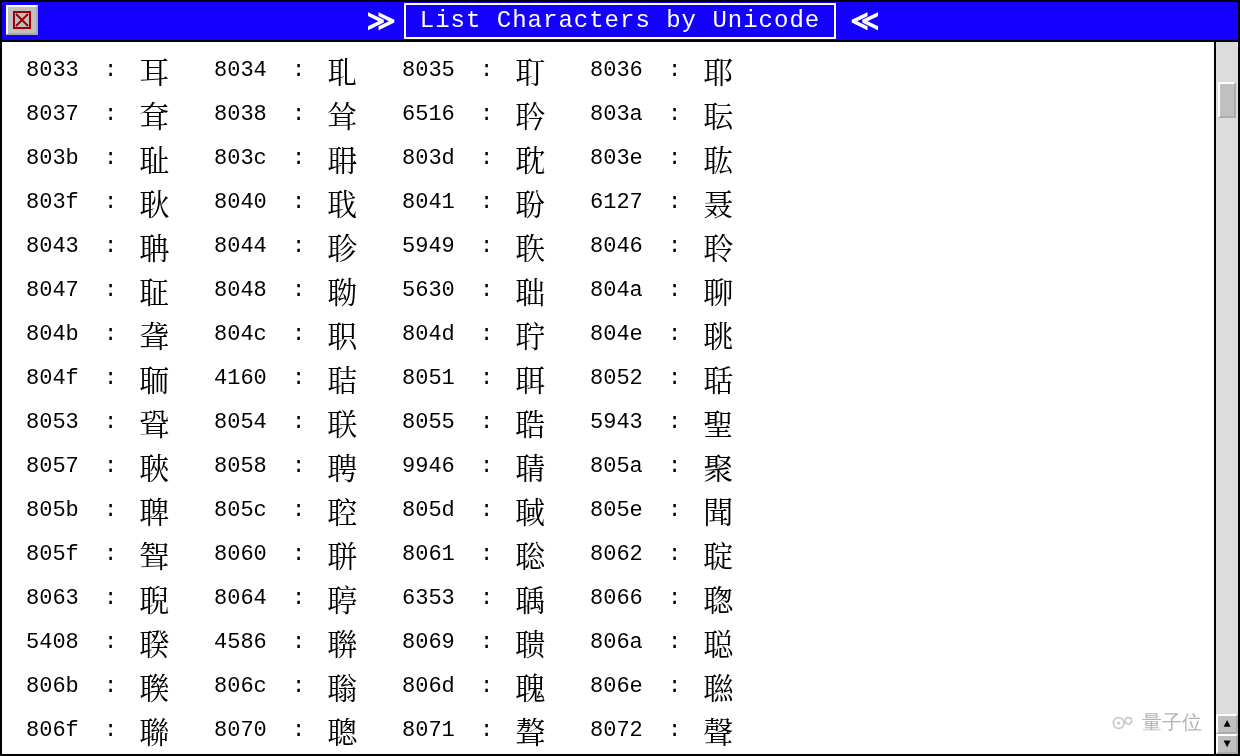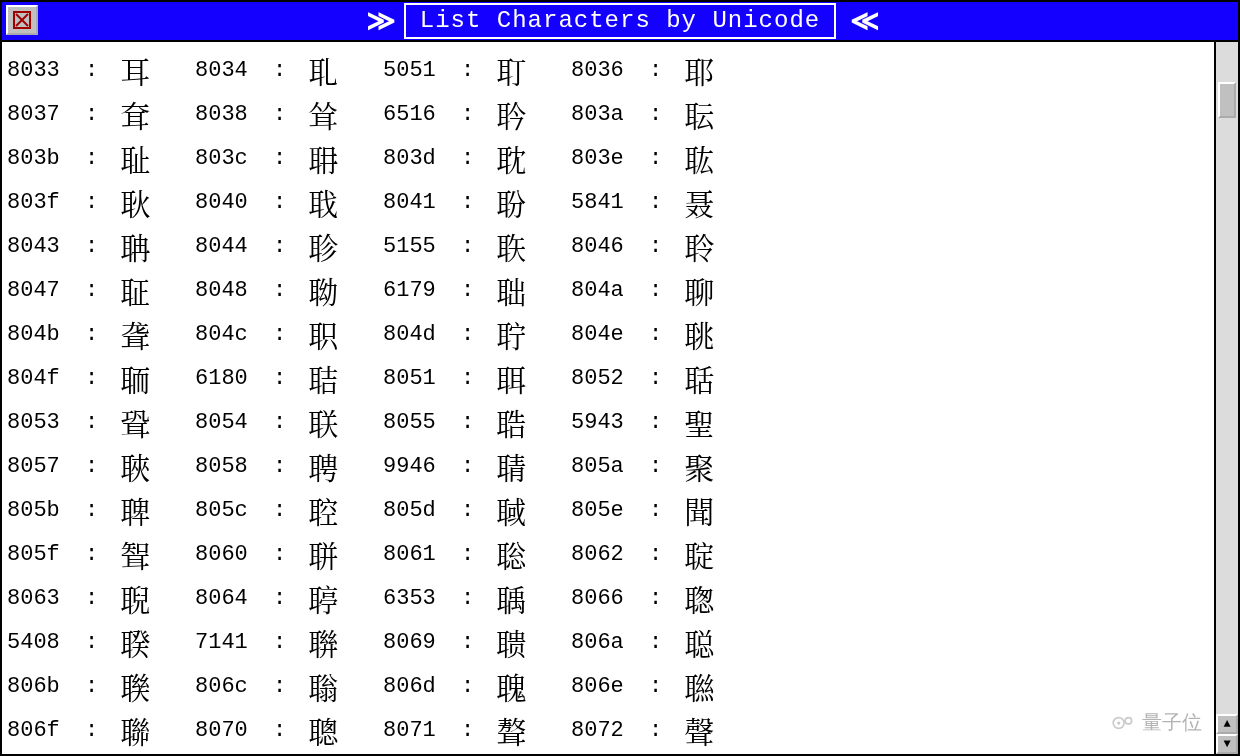--- a/index.html
+++ b/index.html
@@ -53,21 +53,21 @@
     letter-spacing: 1px;
   }
   .body {
     flex: 1;
     display: flex;
     flex-direction: row;
     overflow: hidden;
   }
   .content {
     flex: 1;
-    padding: 6px 0 0 5px;
+    padding: 6px 0 0 24px;
     overflow: hidden;
   }
   .grid {
     display: grid;
     grid-template-columns: repeat(4, 188px);
     grid-auto-rows: 44px;
     column-gap: 0;
   }
   .cell {
     display: flex;
@@ -152,21 +152,21 @@
             <span class="code">8033</span>
             <span class="colon">:</span>
             <span class="glyph">耳</span>
           </div>
           <div class="cell">
             <span class="code">8034</span>
             <span class="colon">:</span>
             <span class="glyph">耴</span>
           </div>
           <div class="cell">
-            <span class="code">5051</span>
+            <span class="code">8035</span>
             <span class="colon">:</span>
             <span class="glyph">耵</span>
           </div>
           <div class="cell">
             <span class="code">8036</span>
             <span class="colon">:</span>
             <span class="glyph">耶</span>
           </div>
           <div class="cell">
             <span class="code">8037</span>
@@ -217,56 +217,56 @@
             <span class="code">8040</span>
             <span class="colon">:</span>
             <span class="glyph">聀</span>
           </div>
           <div class="cell">
             <span class="code">8041</span>
             <span class="colon">:</span>
             <span class="glyph">聁</span>
           </div>
           <div class="cell">
-            <span class="code">5841</span>
+            <span class="code">6127</span>
             <span class="colon">:</span>
             <span class="glyph">聂</span>
           </div>
           <div class="cell">
             <span class="code">8043</span>
             <span class="colon">:</span>
             <span class="glyph">聃</span>
           </div>
           <div class="cell">
             <span class="code">8044</span>
             <span class="colon">:</span>
             <span class="glyph">聄</span>
           </div>
           <div class="cell">
-            <span class="code">5155</span>
+            <span class="code">5949</span>
             <span class="colon">:</span>
             <span class="glyph">聅</span>
           </div>
           <div class="cell">
             <span class="code">8046</span>
             <span class="colon">:</span>
             <span class="glyph">聆</span>
           </div>
           <div class="cell">
             <span class="code">8047</span>
             <span class="colon">:</span>
             <span class="glyph">聇</span>
           </div>
           <div class="cell">
             <span class="code">8048</span>
             <span class="colon">:</span>
             <span class="glyph">聈</span>
           </div>
           <div class="cell">
-            <span class="code">6179</span>
+            <span class="code">5630</span>
             <span class="colon">:</span>
             <span class="glyph">聉</span>
           </div>
           <div class="cell">
             <span class="code">804a</span>
             <span class="colon">:</span>
             <span class="glyph">聊</span>
           </div>
           <div class="cell">
             <span class="code">804b</span>
@@ -287,21 +287,21 @@
             <span class="code">804e</span>
             <span class="colon">:</span>
             <span class="glyph">聎</span>
           </div>
           <div class="cell">
             <span class="code">804f</span>
             <span class="colon">:</span>
             <span class="glyph">聏</span>
           </div>
           <div class="cell">
-            <span class="code">6180</span>
+            <span class="code">4160</span>
             <span class="colon">:</span>
             <span class="glyph">聐</span>
           </div>
           <div class="cell">
             <span class="code">8051</span>
             <span class="colon">:</span>
             <span class="glyph">聑</span>
           </div>
           <div class="cell">
             <span class="code">8052</span>
@@ -407,21 +407,21 @@
             <span class="code">8066</span>
             <span class="colon">:</span>
             <span class="glyph">聦</span>
           </div>
           <div class="cell">
             <span class="code">5408</span>
             <span class="colon">:</span>
             <span class="glyph">聧</span>
           </div>
           <div class="cell">
-            <span class="code">7141</span>
+            <span class="code">4586</span>
             <span class="colon">:</span>
             <span class="glyph">聨</span>
           </div>
           <div class="cell">
             <span class="code">8069</span>
             <span class="colon">:</span>
             <span class="glyph">聩</span>
           </div>
           <div class="cell">
             <span class="code">806a</span>

